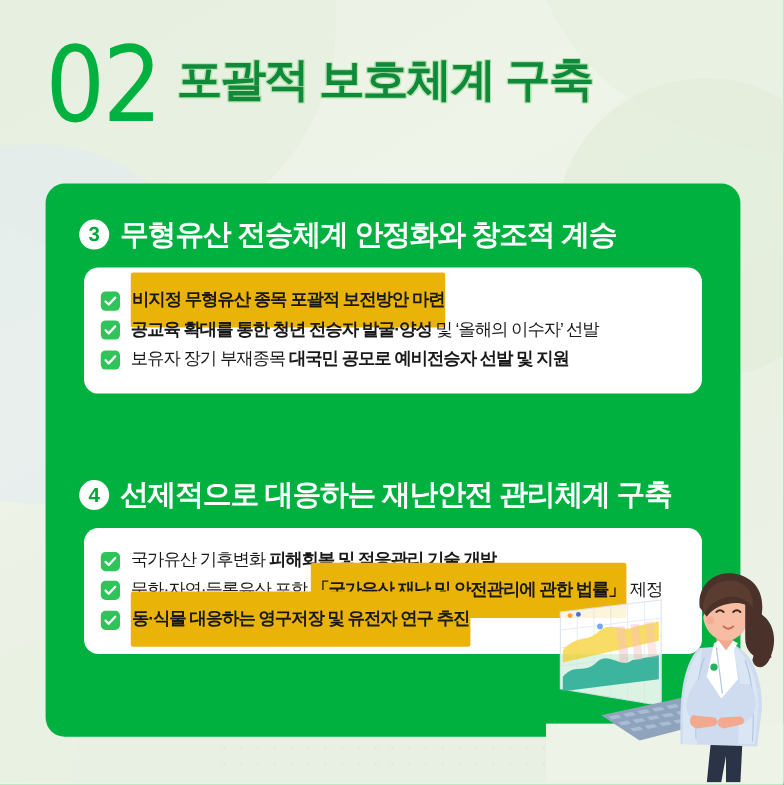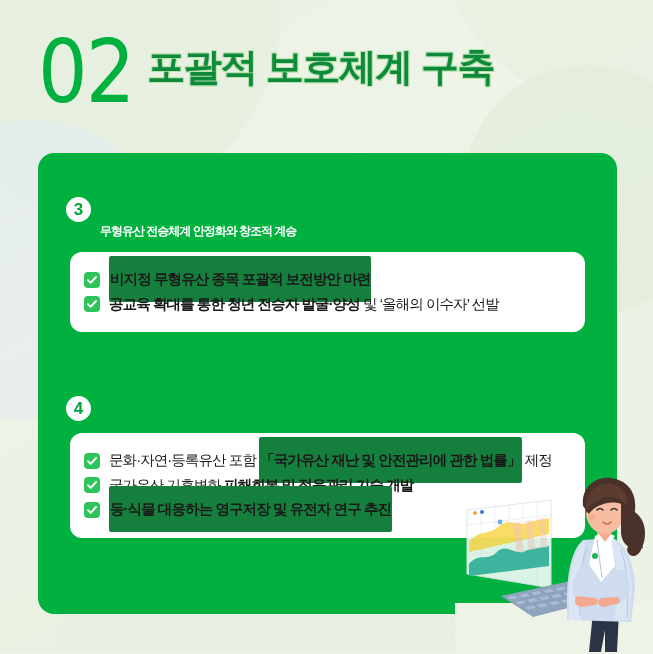--- a/index.html
+++ b/index.html
@@ -39,29 +39,29 @@
         border-radius:16px;}
 
   .section{position:absolute;left:0;right:0;}
   .sec-1{top:26px;}
   .sec-2{top:243px;}
 
   .sec-head{display:flex;align-items:center;padding-left:28px;margin-bottom:12px;}
   .sec-num{width:25px;height:25px;border-radius:50%;background:#ffffff;color:#00a63c;
            font-size:17px;font-weight:700;display:flex;align-items:center;justify-content:center;
            margin-right:9px;flex:0 0 auto;line-height:1;}
-  .sec-title{font-size:12px;font-weight:700;color:#ffffff;letter-spacing:-1px;white-space:nowrap;margin-top:44px;}
+  .sec-title{font-size:24px;font-weight:700;color:#ffffff;letter-spacing:-1px;white-space:nowrap;}
 
   .panel{margin:0 32px 0 32px;background:#ffffff;border-radius:12px;padding:13px 16px 13px 14px;}
   .row{display:flex;align-items:center;margin:5px 0;}
   .chk{width:16px;height:16px;border-radius:4px;background:#2ec45a;flex:0 0 auto;margin-right:9px;
        position:relative;}
   .chk svg{position:absolute;left:2px;top:2px;}
   .row-text{font-size:14.5px;font-weight:700;color:#191919;letter-spacing:-0.9px;line-height:1.35;white-space:nowrap;}
-  .hl{background:#15803d;padding:15px 1px;border-radius:2px;}
+  .hl{background:#eab308;padding:15px 1px;border-radius:2px;}
   .nb{font-weight:400;text-align:right;}
 
   
   .illus{position:absolute;right:-2px;bottom:0;width:200px;height:182px;}
 </style>
 </head>
 <body>
 
 <div class="stage">
 
@@ -96,43 +96,52 @@
           <span class="row-text"><span class="hl">비지정 무형유산 종목 포괄적 보전방안 마련</span></span>
         </div>
         <div class="row">
           <span class="chk">
             <svg width="12" height="12" viewBox="0 0 12 12">
                 <path d="M2 6.2 L4.6 8.8 L10 3" stroke="#ffffff" stroke-width="1.9" fill="none" stroke-linecap="round" stroke-linejoin="round"></path>
               </svg>
           </span>
           <span class="row-text"><span>공교육 확대를 통한 청년 전승자 발굴·양성 </span><span class="nb">및 ‘올해의 이수자’ 선발</span></span>
         </div>
+        <div class="row">
+          <span class="chk">
+            <svg width="12" height="12" viewBox="0 0 12 12">
+                <path d="M2 6.2 L4.6 8.8 L10 3" stroke="#ffffff" stroke-width="1.9" fill="none" stroke-linecap="round" stroke-linejoin="round"></path>
+              </svg>
+          </span>
+          <span class="row-text"><span class="nb">보유자 장기 부재종목 </span><span>대국민 공모로 예비전승자 선발 및 지원</span></span>
+        </div>
       </div>
     </div>
 
     <div class="section sec-2">
       <div class="sec-head">
         <div class="sec-num">4</div>
+        <div class="sec-title">선제적으로 대응하는 재난안전 관리체계 구축</div>
       </div>
       <div class="panel">
         <div class="row">
           <span class="chk">
             <svg width="12" height="12" viewBox="0 0 12 12">
                 <path d="M2 6.2 L4.6 8.8 L10 3" stroke="#ffffff" stroke-width="1.9" fill="none" stroke-linecap="round" stroke-linejoin="round"></path>
               </svg>
           </span>
+          <span class="row-text"><span class="nb">국가유산 기후변화 </span><span>피해회복 및 적응관리 기술 개발</span></span>
+        </div>
+        <div class="row">
+          <span class="chk">
+            <svg width="12" height="12" viewBox="0 0 12 12">
+                <path d="M2 6.2 L4.6 8.8 L10 3" stroke="#ffffff" stroke-width="1.9" fill="none" stroke-linecap="round" stroke-linejoin="round"></path>
+              </svg>
+          </span>
           <span class="row-text"><span class="nb">문화·자연·등록유산 포함 </span><span class="hl">「국가유산 재난 및 안전관리에 관한 법률」</span><span class="nb"> 제정</span></span>
-        </div>
-        <div class="row">
-          <span class="chk">
-            <svg width="12" height="12" viewBox="0 0 12 12">
-                <path d="M2 6.2 L4.6 8.8 L10 3" stroke="#ffffff" stroke-width="1.9" fill="none" stroke-linecap="round" stroke-linejoin="round"></path>
-              </svg>
-          </span>
-          <span class="row-text"><span class="nb">국가유산 기후변화 </span><span>피해회복 및 적응관리 기술 개발</span></span>
         </div>
         <div class="row">
           <span class="chk">
             <svg width="12" height="12" viewBox="0 0 12 12">
                 <path d="M2 6.2 L4.6 8.8 L10 3" stroke="#ffffff" stroke-width="1.9" fill="none" stroke-linecap="round" stroke-linejoin="round"></path>
               </svg>
           </span>
           <span class="row-text"><span class="hl">동·식물 대응하는 영구저장 및 유전자 연구 추진</span></span>
         </div>
       </div>

